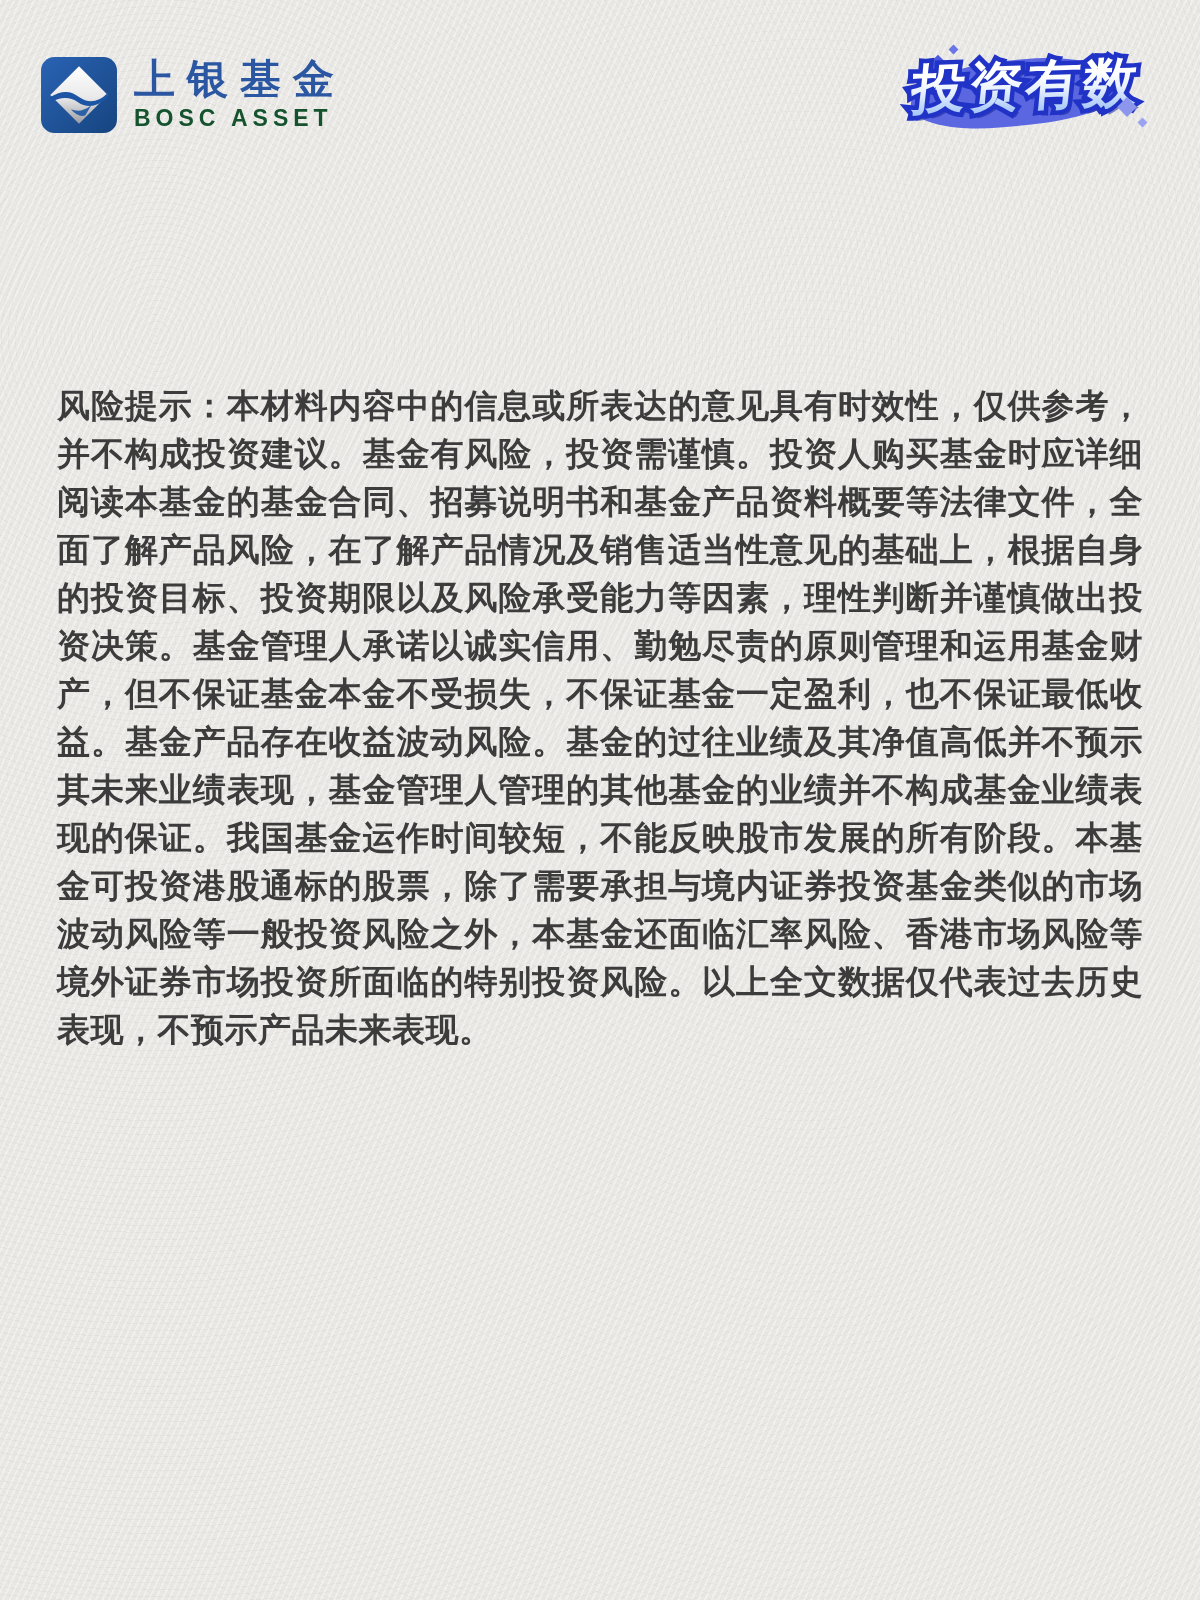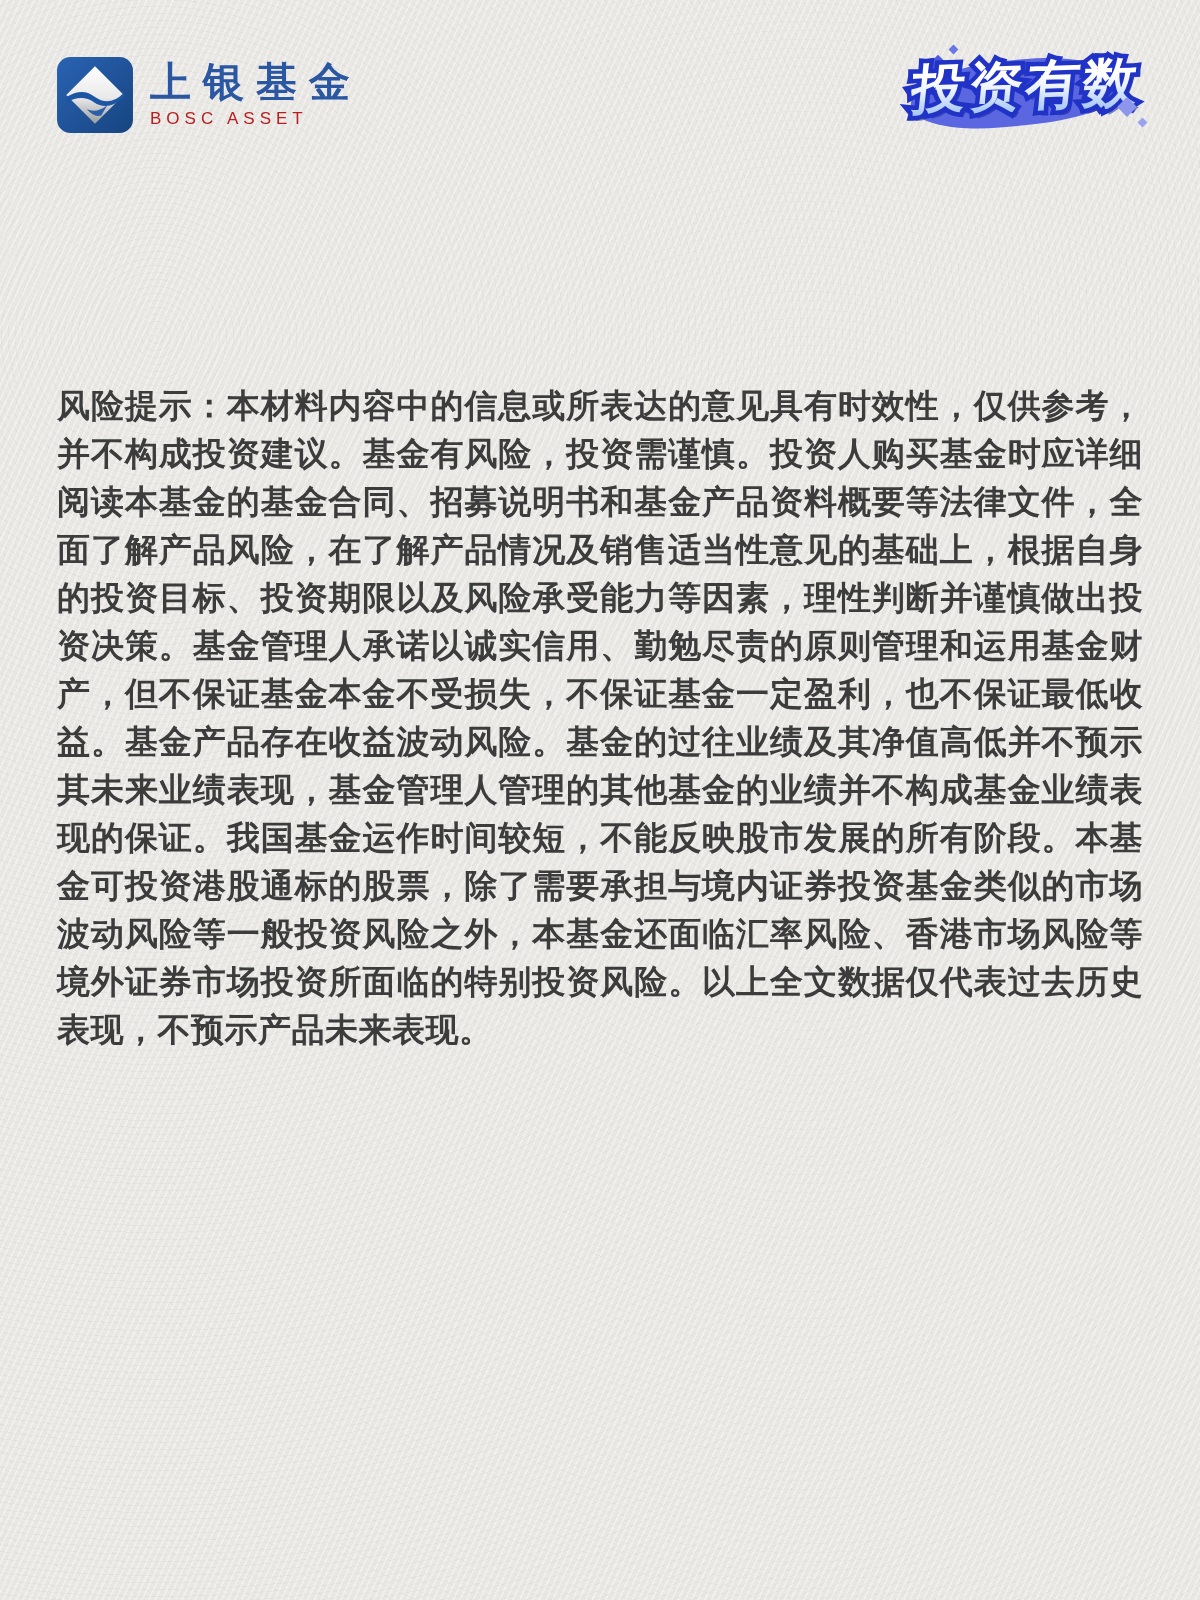--- a/index.html
+++ b/index.html
@@ -16,40 +16,40 @@
     background-image:
       repeating-radial-gradient(circle at 13% 21%, rgba(120,120,115,0.05) 0 1px, transparent 1px 7px),
       repeating-radial-gradient(circle at 67% 43%, rgba(140,140,135,0.04) 0 1px, transparent 1px 9px),
       repeating-linear-gradient(115deg, rgba(255,255,255,0.35) 0 2px, transparent 2px 6px),
       repeating-linear-gradient(25deg, rgba(160,158,152,0.035) 0 1px, transparent 1px 5px);
   }
 
   
   .logo {
     position: absolute;
-    left: 56px;
+    left: 40px;
     top: 56px;
     display: flex;
     align-items: center;
     justify-content: space-between;
   }
   .logo-icon { width: 78px; height: 78px; display: block; }
   .logo-text { margin-left: 16px; display: flex; flex-direction: column; }
   .logo-cn {
     font-size: 41px;
     font-weight: 700;
     color: #2a56a2;
     letter-spacing: 12px;
     line-height: 1.05;
     white-space: nowrap;
   }
   .logo-en {
-    font-size: 17px;
-    font-weight: 400;
-    color: #b91c1c;
+    font-size: 23px;
+    font-weight: 700;
+    color: #14532d;
     letter-spacing: 5px;
     margin-top: 4px;
     white-space: nowrap;
   }
 
   
   .badge {
     position: absolute;
     right: 52px;
     top: 42px;

